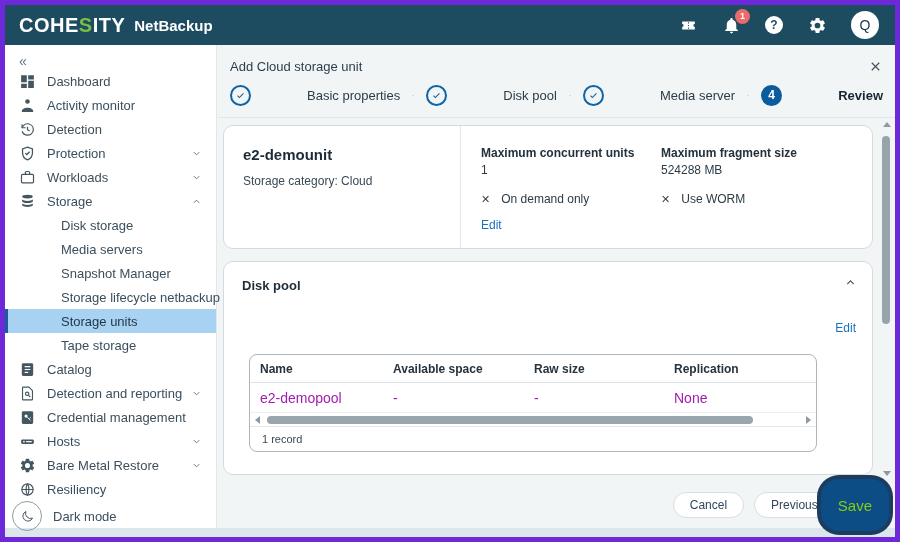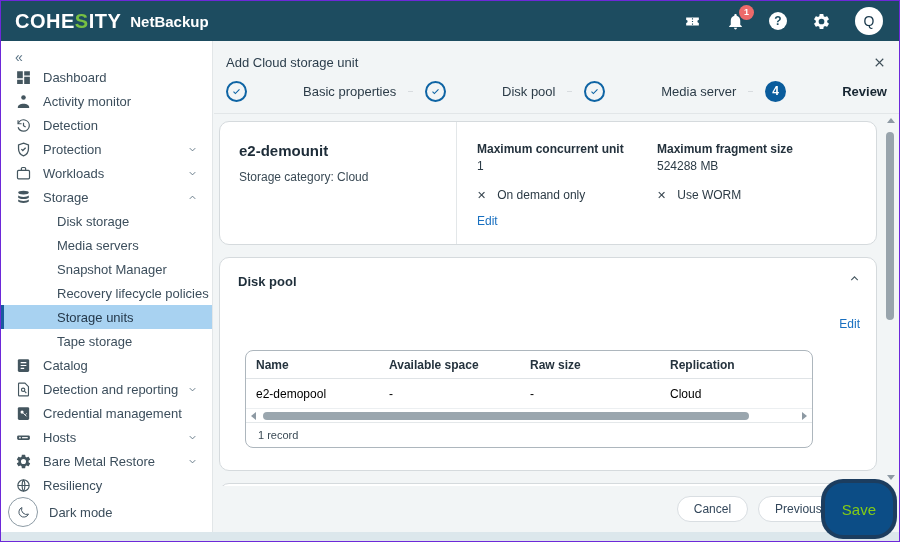--- a/index.html
+++ b/index.html
@@ -1,17 +1,17 @@
 <!DOCTYPE html>
 <html><head>
 <meta charset="utf-8">
 <style>
   * { margin:0; padding:0; box-sizing:border-box; }
   body { font-family:"Liberation Sans", sans-serif; background:#fff; }
-  .app { position:relative; width:900px; height:542px; overflow:hidden; background:#f2f5f6; border:1px solid #6d28d9; }
+  .app { position:relative; width:900px; height:542px; overflow:hidden; background:#f2f5f6; border:5px solid #6d28d9; }
 
   
   .topbar { position:absolute; top:0; left:0; right:0; height:40px; background:#1d4c60; display:flex; align-items:center; padding:0 16px 0 14px; z-index:10; }
   .brand { font-size:20px; font-weight:700; color:#fff; letter-spacing:0.5px; }
   .brand .accent { color:#77c043; }
   .product { color:#fff; font-weight:700; font-size:15px; margin-left:9px; }
   .topbar-actions { margin-left:auto; display:flex; align-items:center; gap:24px; }
   .tb-icon { width:19px; height:19px; color:#fff; position:relative; display:inline-flex; cursor:pointer; }
   .tb-icon svg { width:100%; height:100%; }
   .badge { position:absolute; top:-7px; right:-9px; min-width:15px; height:15px; border-radius:8px; background:#ec6a6a; color:#fff; font-size:9px; font-weight:700; display:flex; align-items:center; justify-content:center; padding:0 2px; }
@@ -66,21 +66,21 @@
 
   
   .pool-card { position:relative; height:214px; }
   .pool-title { position:absolute; left:18px; top:16px; font-size:13px; font-weight:700; color:#1e2e3a; }
   .pool-chevron { position:absolute; right:15px; top:13px; width:13px; height:13px; color:#44565f; cursor:pointer; }
   .pool-chevron svg { width:100%; height:100%; }
   .pool-edit { position:absolute; right:16px; top:59px; font-size:12px; color:#186fc0; cursor:pointer; }
   .tbl { position:absolute; left:25px; top:92px; width:568px; border:1px solid #adb6bd; border-radius:8px; background:#fff; overflow:hidden; }
   .tbl-head, .tbl-row { display:grid; grid-template-columns:133px 141px 140px 142px 180px; padding-left:10px; white-space:nowrap; }
   .tbl-head { height:28px; align-items:center; font-size:12px; font-weight:700; color:#25333e; border-bottom:1px solid #dfe3e6; }
-  .tbl-row { height:30px; align-items:center; font-size:12px; color:#000000; border-bottom:1px solid #eceff1; cursor:pointer; }
+  .tbl-row { height:30px; align-items:center; font-size:14px; color:#a21caf; border-bottom:1px solid #eceff1; cursor:pointer; }
   .tbl-hscroll { height:13px; display:flex; align-items:center; padding:0 5px; cursor:pointer; }
   .hs-left { width:0; height:0; border-top:4px solid transparent; border-bottom:4px solid transparent; border-right:5px solid #8d99a3; }
   .hs-right { width:0; height:0; border-top:4px solid transparent; border-bottom:4px solid transparent; border-left:5px solid #8d99a3; }
   .hs-track { flex:1; margin:0 5px; height:8px; position:relative; }
   .hs-thumb { position:absolute; left:2px; top:0; height:8px; width:486px; border-radius:4px; background:#9aa6ae; }
   .tbl-foot { height:25px; display:flex; align-items:center; font-size:11px; color:#3a4a55; border-top:1px solid #e4e8ea; padding-left:12px; }
 
   .peek-card { height:26px; margin-bottom:0; }
 
   
@@ -206,21 +206,21 @@
         <div class="nav-item sub">
           <span>Disk storage</span>
         </div>
         <div class="nav-item sub">
           <span>Media servers</span>
         </div>
         <div class="nav-item sub">
           <span>Snapshot Manager</span>
         </div>
         <div class="nav-item sub">
-          <span>Recovery lifecycle policies</span>
+          <span>Storage lifecycle netbackup</span>
         </div>
         <div class="nav-item sub selected">
           <span>Storage units</span>
         </div>
         <div class="nav-item sub">
           <span>Tape storage</span>
         </div>
         <div class="nav-item">
           <span class="nav-icon">
             <svg viewBox="0 0 24 24">
@@ -350,21 +350,21 @@
 
     <div class="content">
 
       <section class="card unit-card">
         <div class="unit-left">
           <div class="unit-name">e2-demounit</div>
           <div class="unit-cat">Storage category: Cloud</div>
         </div>
         <div class="unit-right">
           <div class="unit-col">
-            <div class="uc-label">Maximum concurrent unit</div>
+            <div class="uc-label">Maximum concurrent units</div>
             <div class="uc-value">1</div>
             <div class="uc-flag">
               <span class="mark">✕</span>
               <span>On demand only</span>
             </div>
             <a class="uc-edit">Edit</a>
           </div>
           <div class="unit-col">
             <div class="uc-label">Maximum fragment size</div>
             <div class="uc-value">524288 MB</div>
@@ -390,21 +390,21 @@
               <span>Available space</span>
               <span>Raw size</span>
               <span>Replication</span>
               <span>Volumes</span>
             </div>
           <div id="tbl-body">
               <div class="tbl-row">
                 <span>e2-demopool</span>
                 <span>-</span>
                 <span>-</span>
-                <span>Cloud</span>
+                <span>None</span>
                 <span>netbackup</span>
               </div>
             </div>
           <div class="tbl-hscroll">
             <span class="hs-left"></span>
             <div class="hs-track">
                 <div class="hs-thumb"></div>
               </div>
             <span class="hs-right"></span>
           </div>

